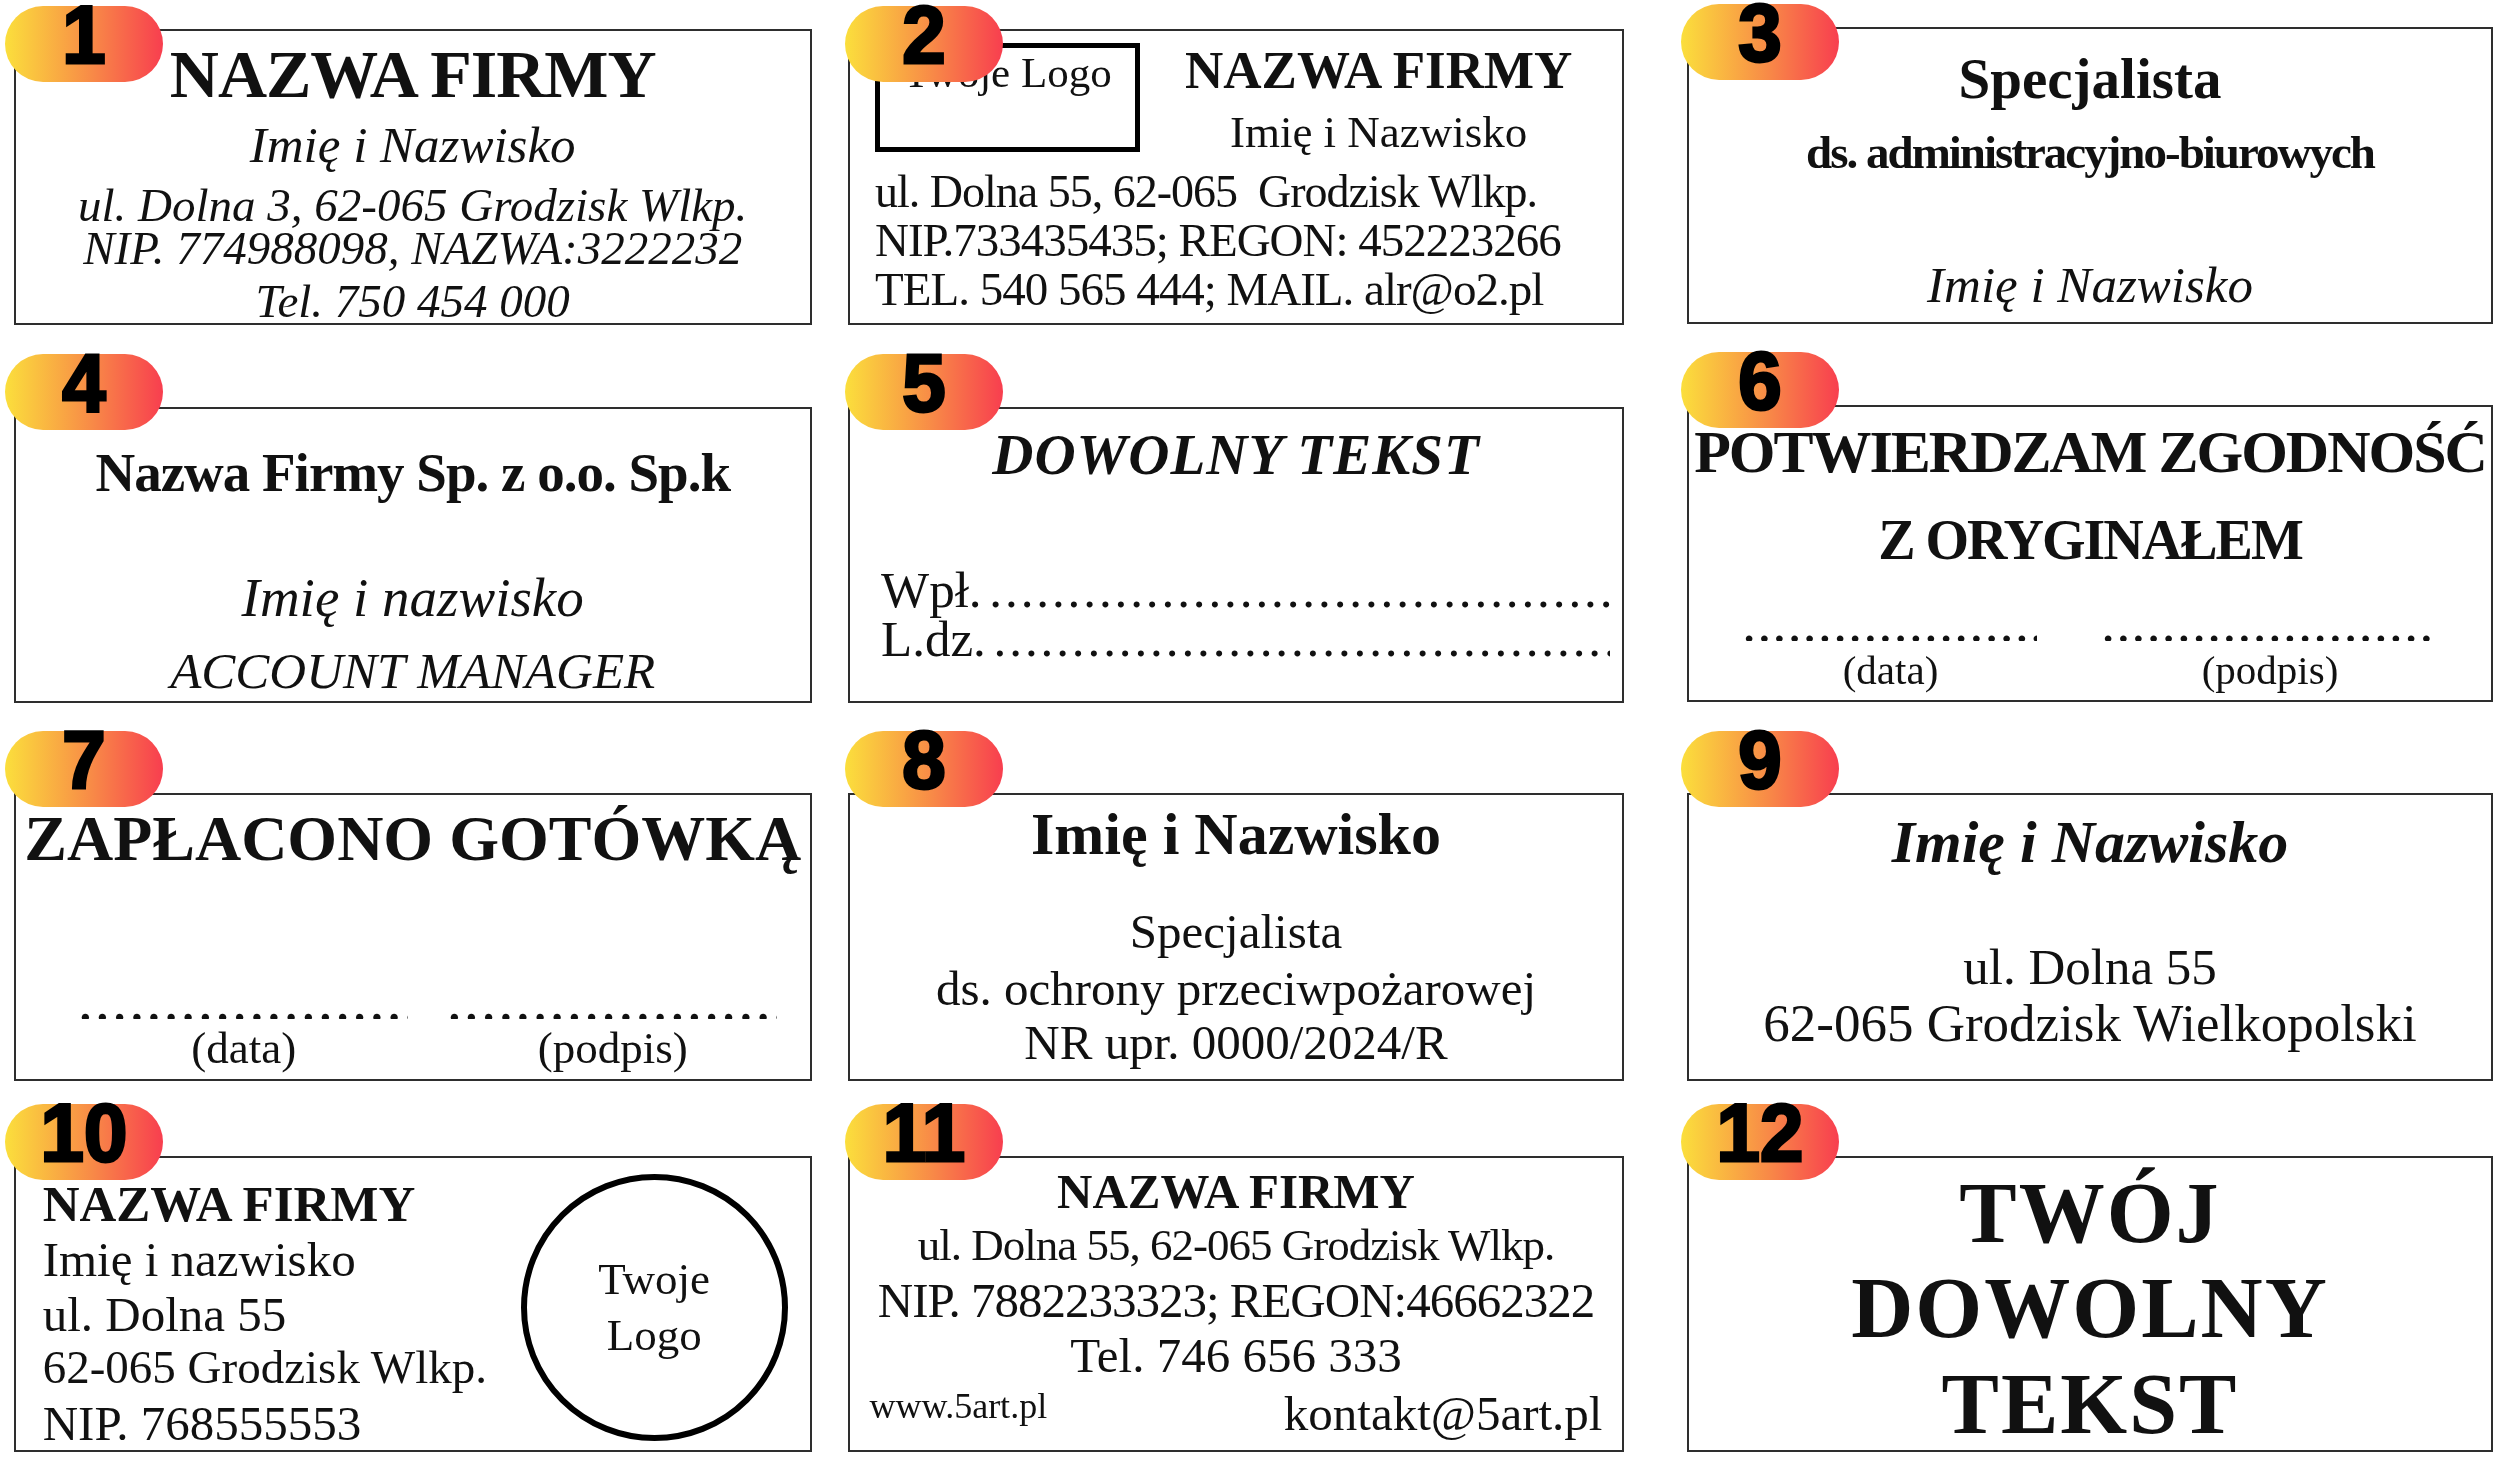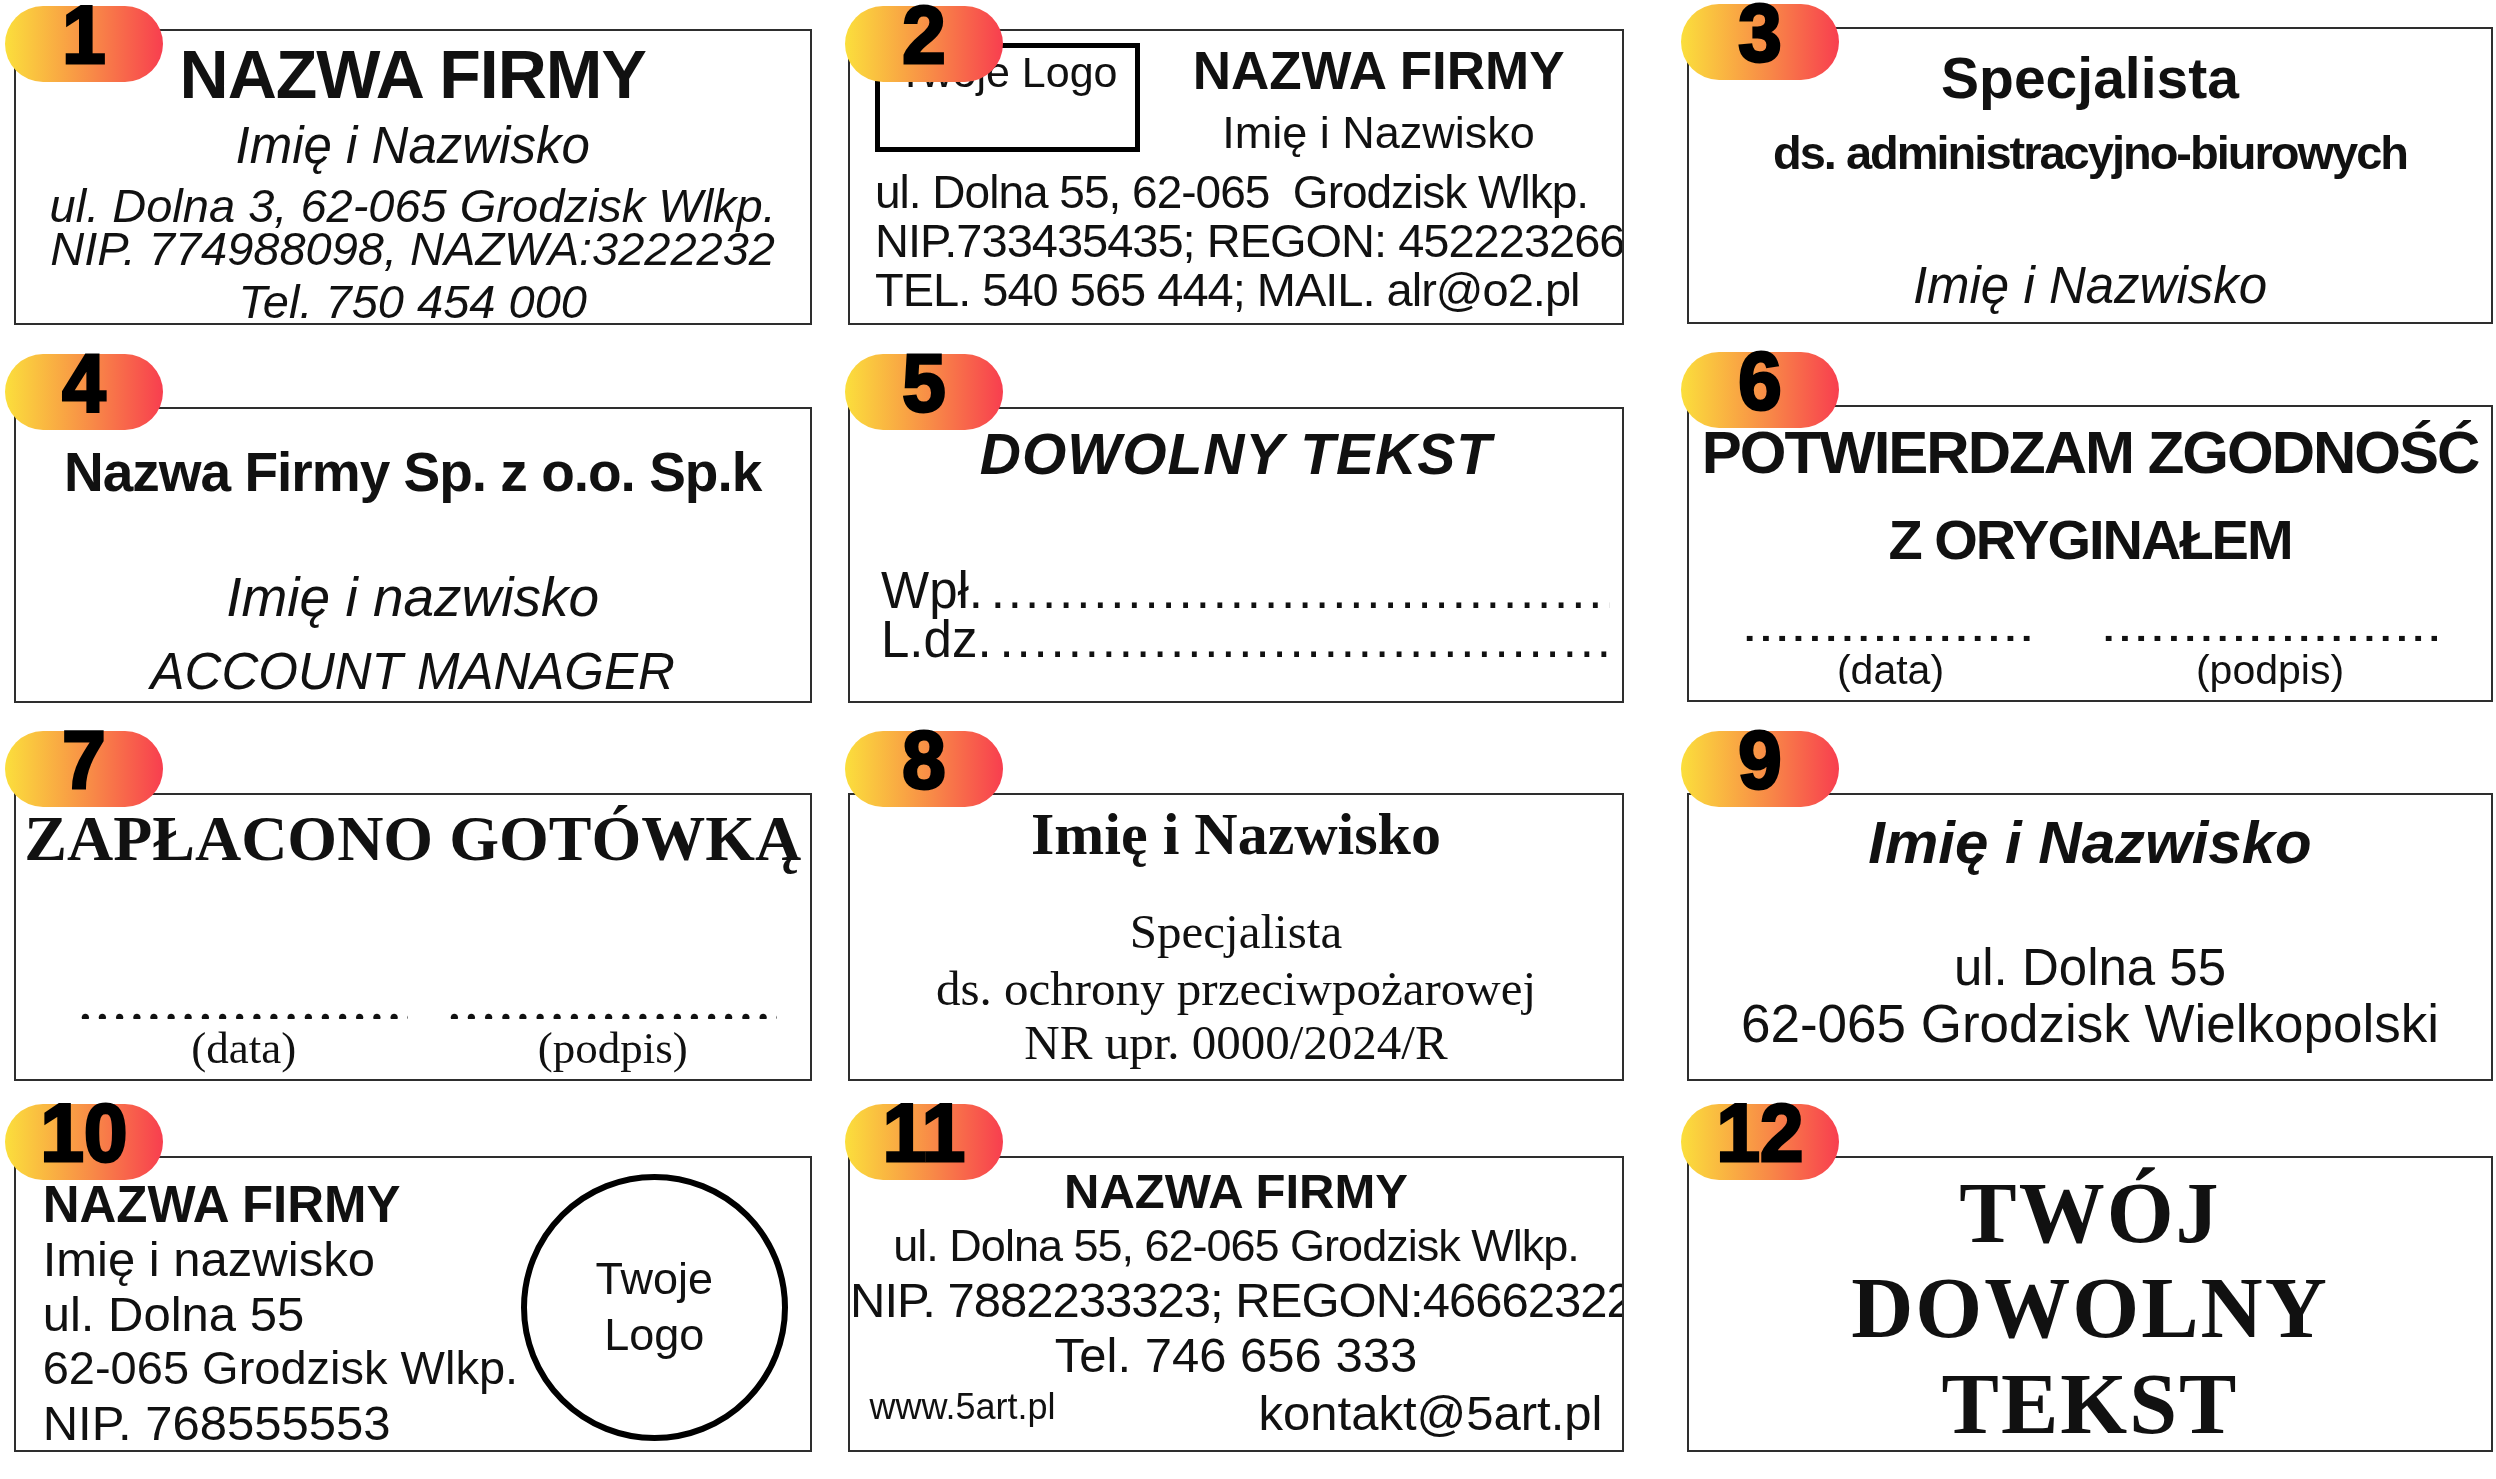--- a/index.html
+++ b/index.html
@@ -1,18 +1,18 @@
 <!DOCTYPE html>
 <html><head>
 <meta charset="utf-8">
 <style>
   html,body{margin:0;padding:0;background:#ffffff;}
   #canvas{position:relative;width:2497px;height:1479px;background:#ffffff;overflow:hidden;
           font-family:"Liberation Sans",sans-serif;color:#111;}
-  .stamp{position:absolute;background:#fff;border:2px solid #2e2e2e;box-sizing:border-box;overflow:hidden;}
+  .stamp{position:absolute;background:#fff;border:2px solid #2e2e2e;box-sizing:border-box;overflow:hidden;font-family:Liberation Serif, serif;}
   .badge{position:absolute;width:158px;height:76px;border-radius:39px;
          background:linear-gradient(to right,#fbdf3c,#f88a47 55%,#f83e4f);
          display:flex;justify-content:center;align-items:center;z-index:5;}
   .badge .num{font-weight:bold;font-size:78px;line-height:76px;color:#000;
               -webkit-text-stroke:2.9px #000;transform:translateY(-9.8px) scaleY(1.05);}
   .ln{position:absolute;white-space:nowrap;line-height:1.05;}
   .ctr{left:0;right:0;text-align:center;}
   .b{font-weight:bold;}
   .i{font-style:italic;}
   .serif{font-family:"Liberation Serif",serif;padding-left:32px;}

